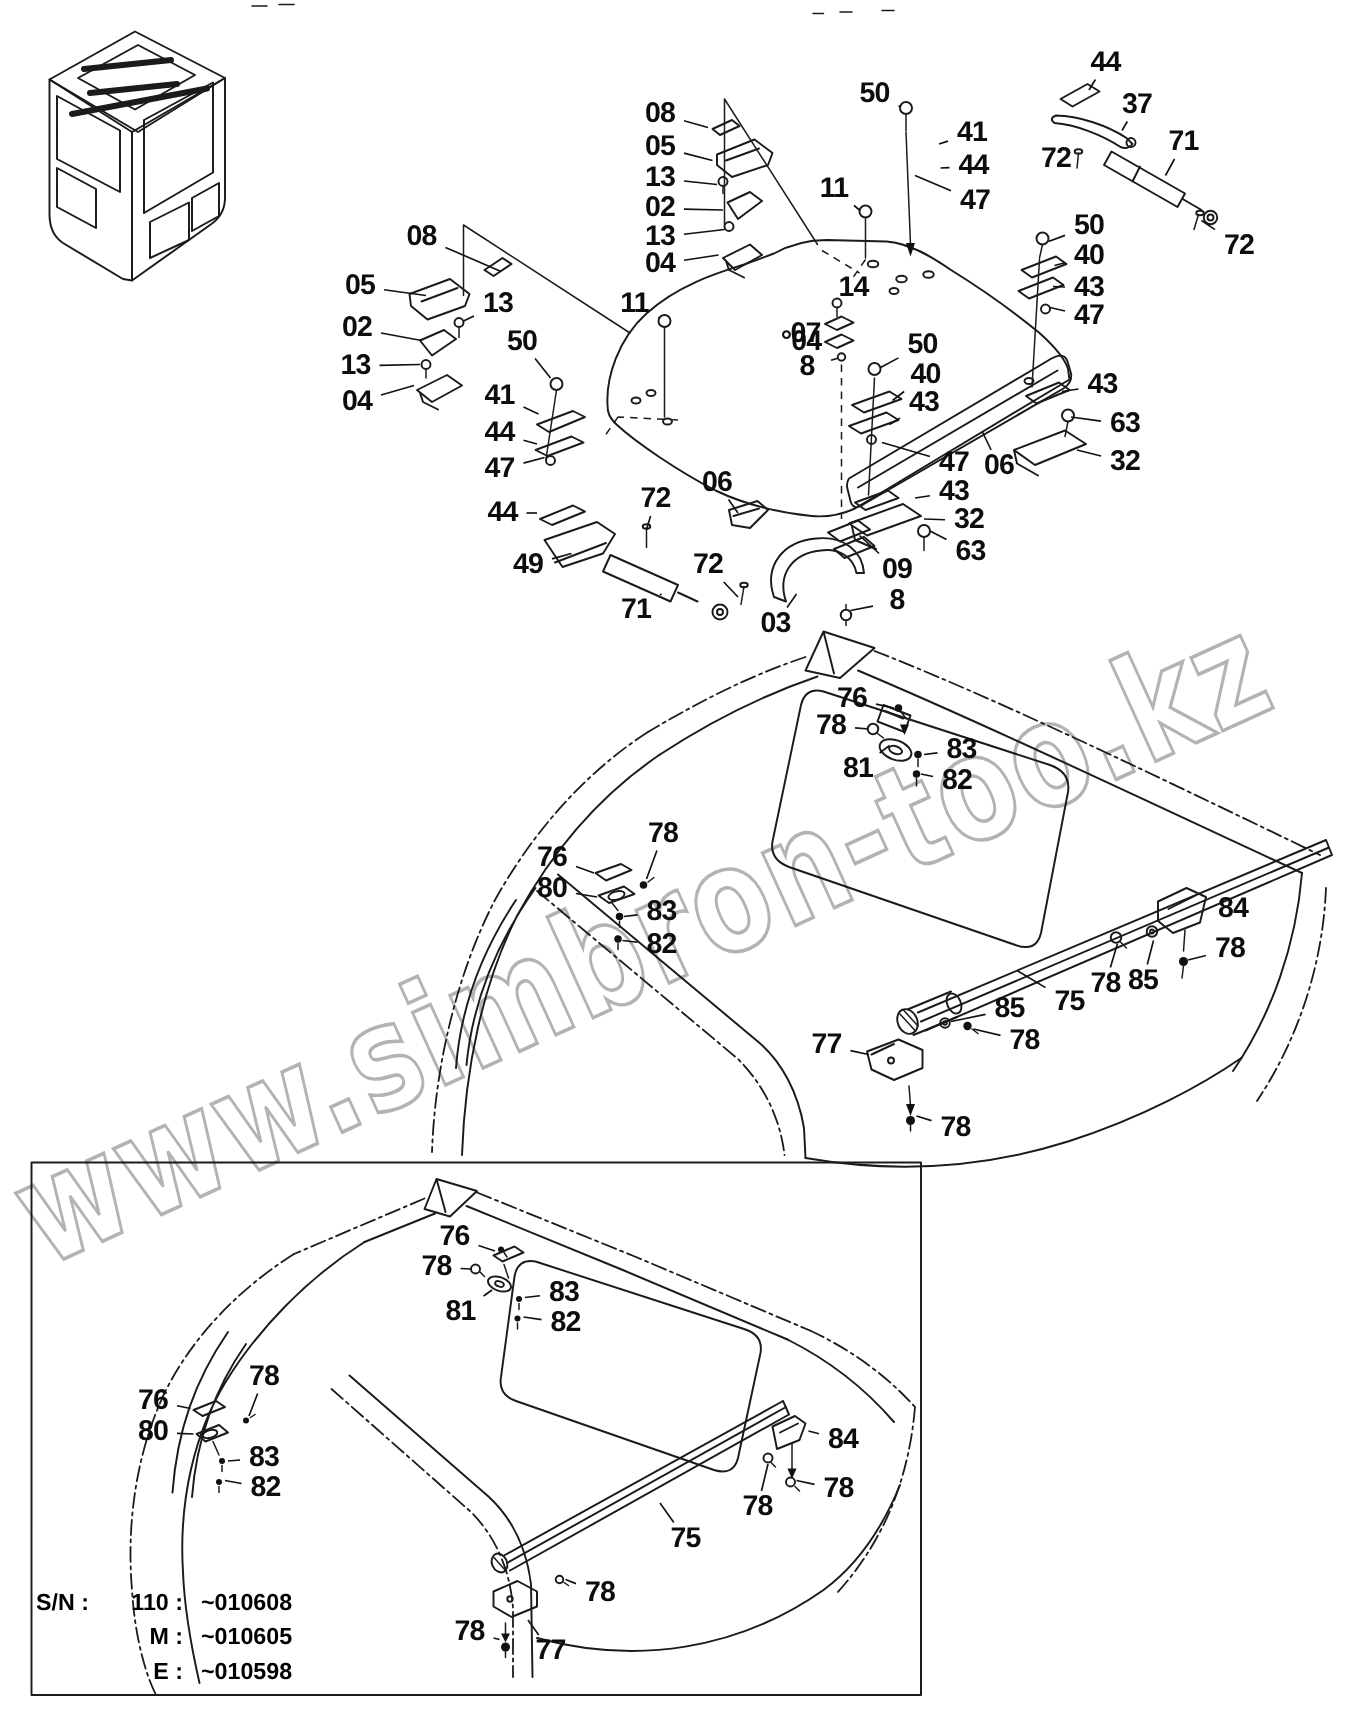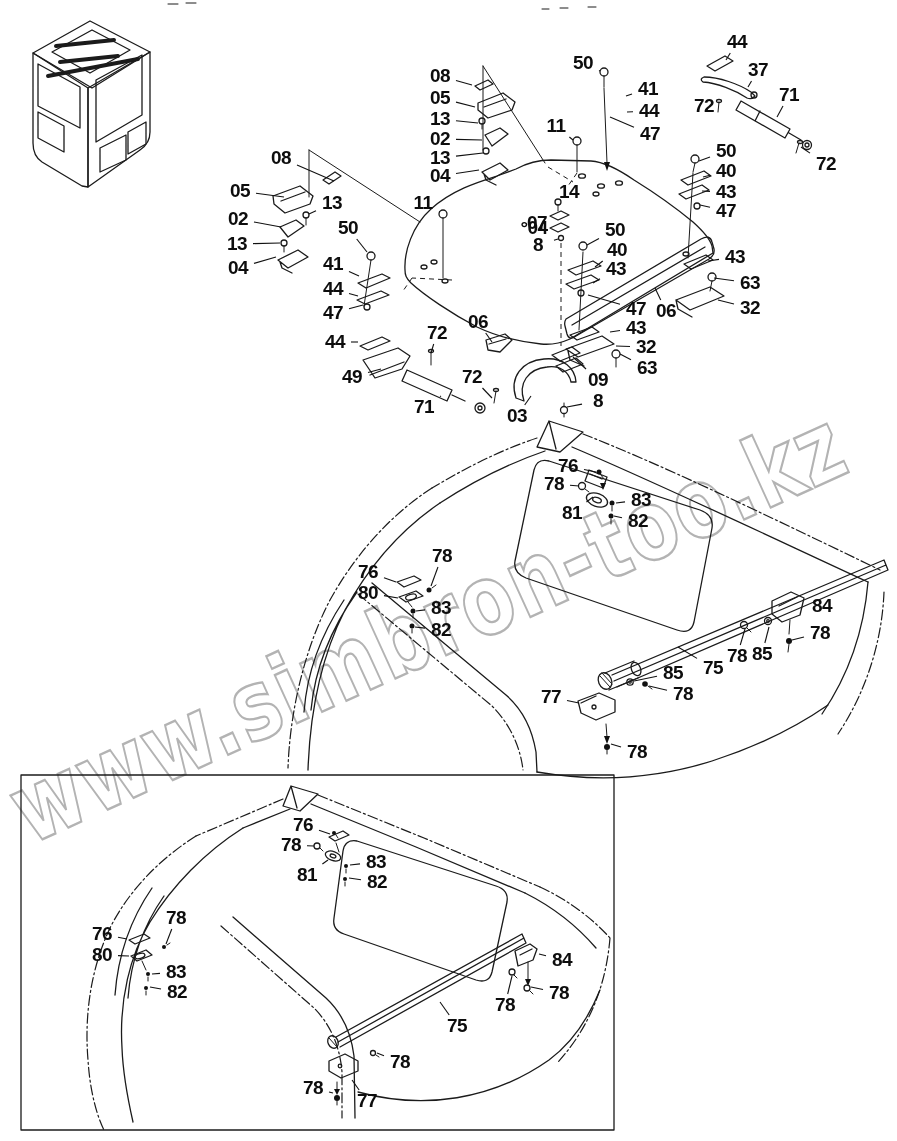--- a/index.html
+++ b/index.html
@@ -441,14 +441,31 @@
       <div class="part-label" style="left: 177px; top: 992px;">82</div>
       <div class="part-label" style="left: 562px; top: 960px;">84</div>
       <div class="part-label" style="left: 559px; top: 993px;">78</div>
       <div class="part-label" style="left: 505px; top: 1005px;">78</div>
       <div class="part-label" style="left: 457px; top: 1026px;">75</div>
       <div class="part-label" style="left: 400px; top: 1062px;">78</div>
       <div class="part-label" style="left: 313px; top: 1088px;">78</div>
       <div class="part-label" style="left: 367px; top: 1101px;">77</div>
     </div>
 
-
+<div class="serial">
+  <div class="sn-row">
+    <span class="sn-l">S/N :</span>
+    <span class="sn-m">110 :</span>
+    <span class="sn-v">~010608</span>
+  </div>
+  <div class="sn-row">
+    <span class="sn-l"></span>
+    <span class="sn-m">M :</span>
+    <span class="sn-v">~010605</span>
+  </div>
+  <div class="sn-row">
+    <span class="sn-l"></span>
+    <span class="sn-m">E :</span>
+    <span class="sn-v">~010598</span>
+  </div>
 </div>
 
+</div>
+
 </body></html>

